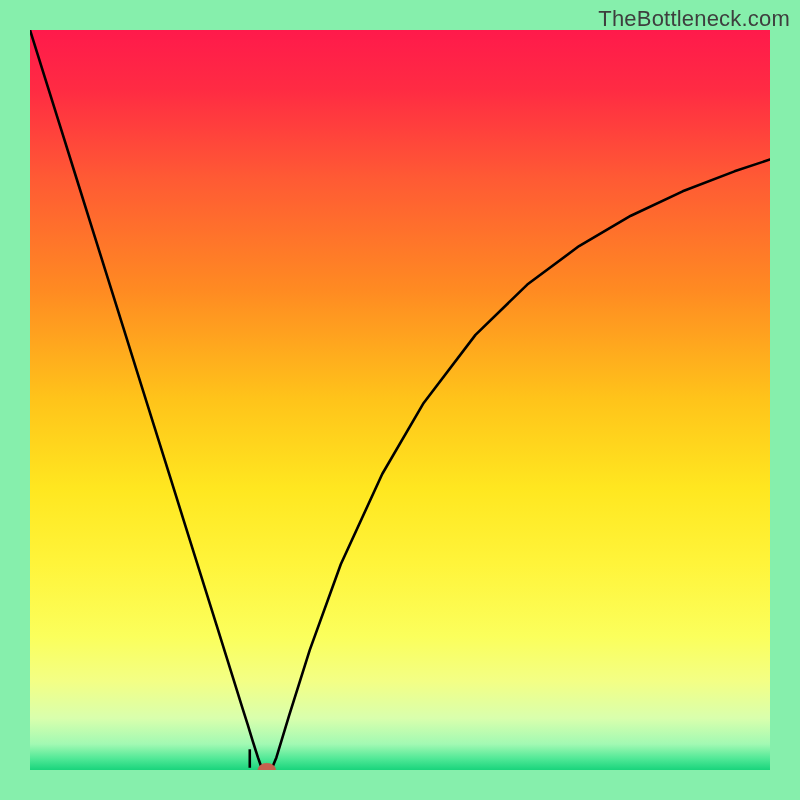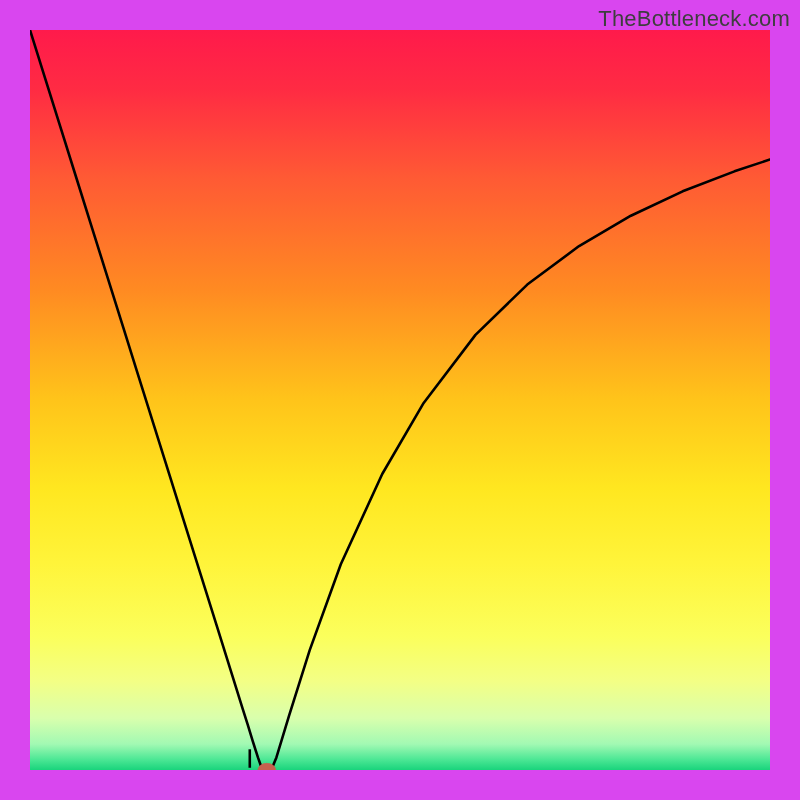--- a/index.html
+++ b/index.html
@@ -10,21 +10,21 @@
     background: #000000;
     overflow: hidden;
     font-family: Arial, Helvetica, sans-serif;
   }
   .frame {
     position: absolute;
     left: 0;
     top: 0;
     width: 800px;
     height: 800px;
-    background: #d946ef;
+    background: #86efac;
   }
   .plot-wrap {
     position: absolute;
     left: 30px;
     top: 30px;
     width: 740px;
     height: 740px;
   }
   .plot-bg {
     position: absolute;

